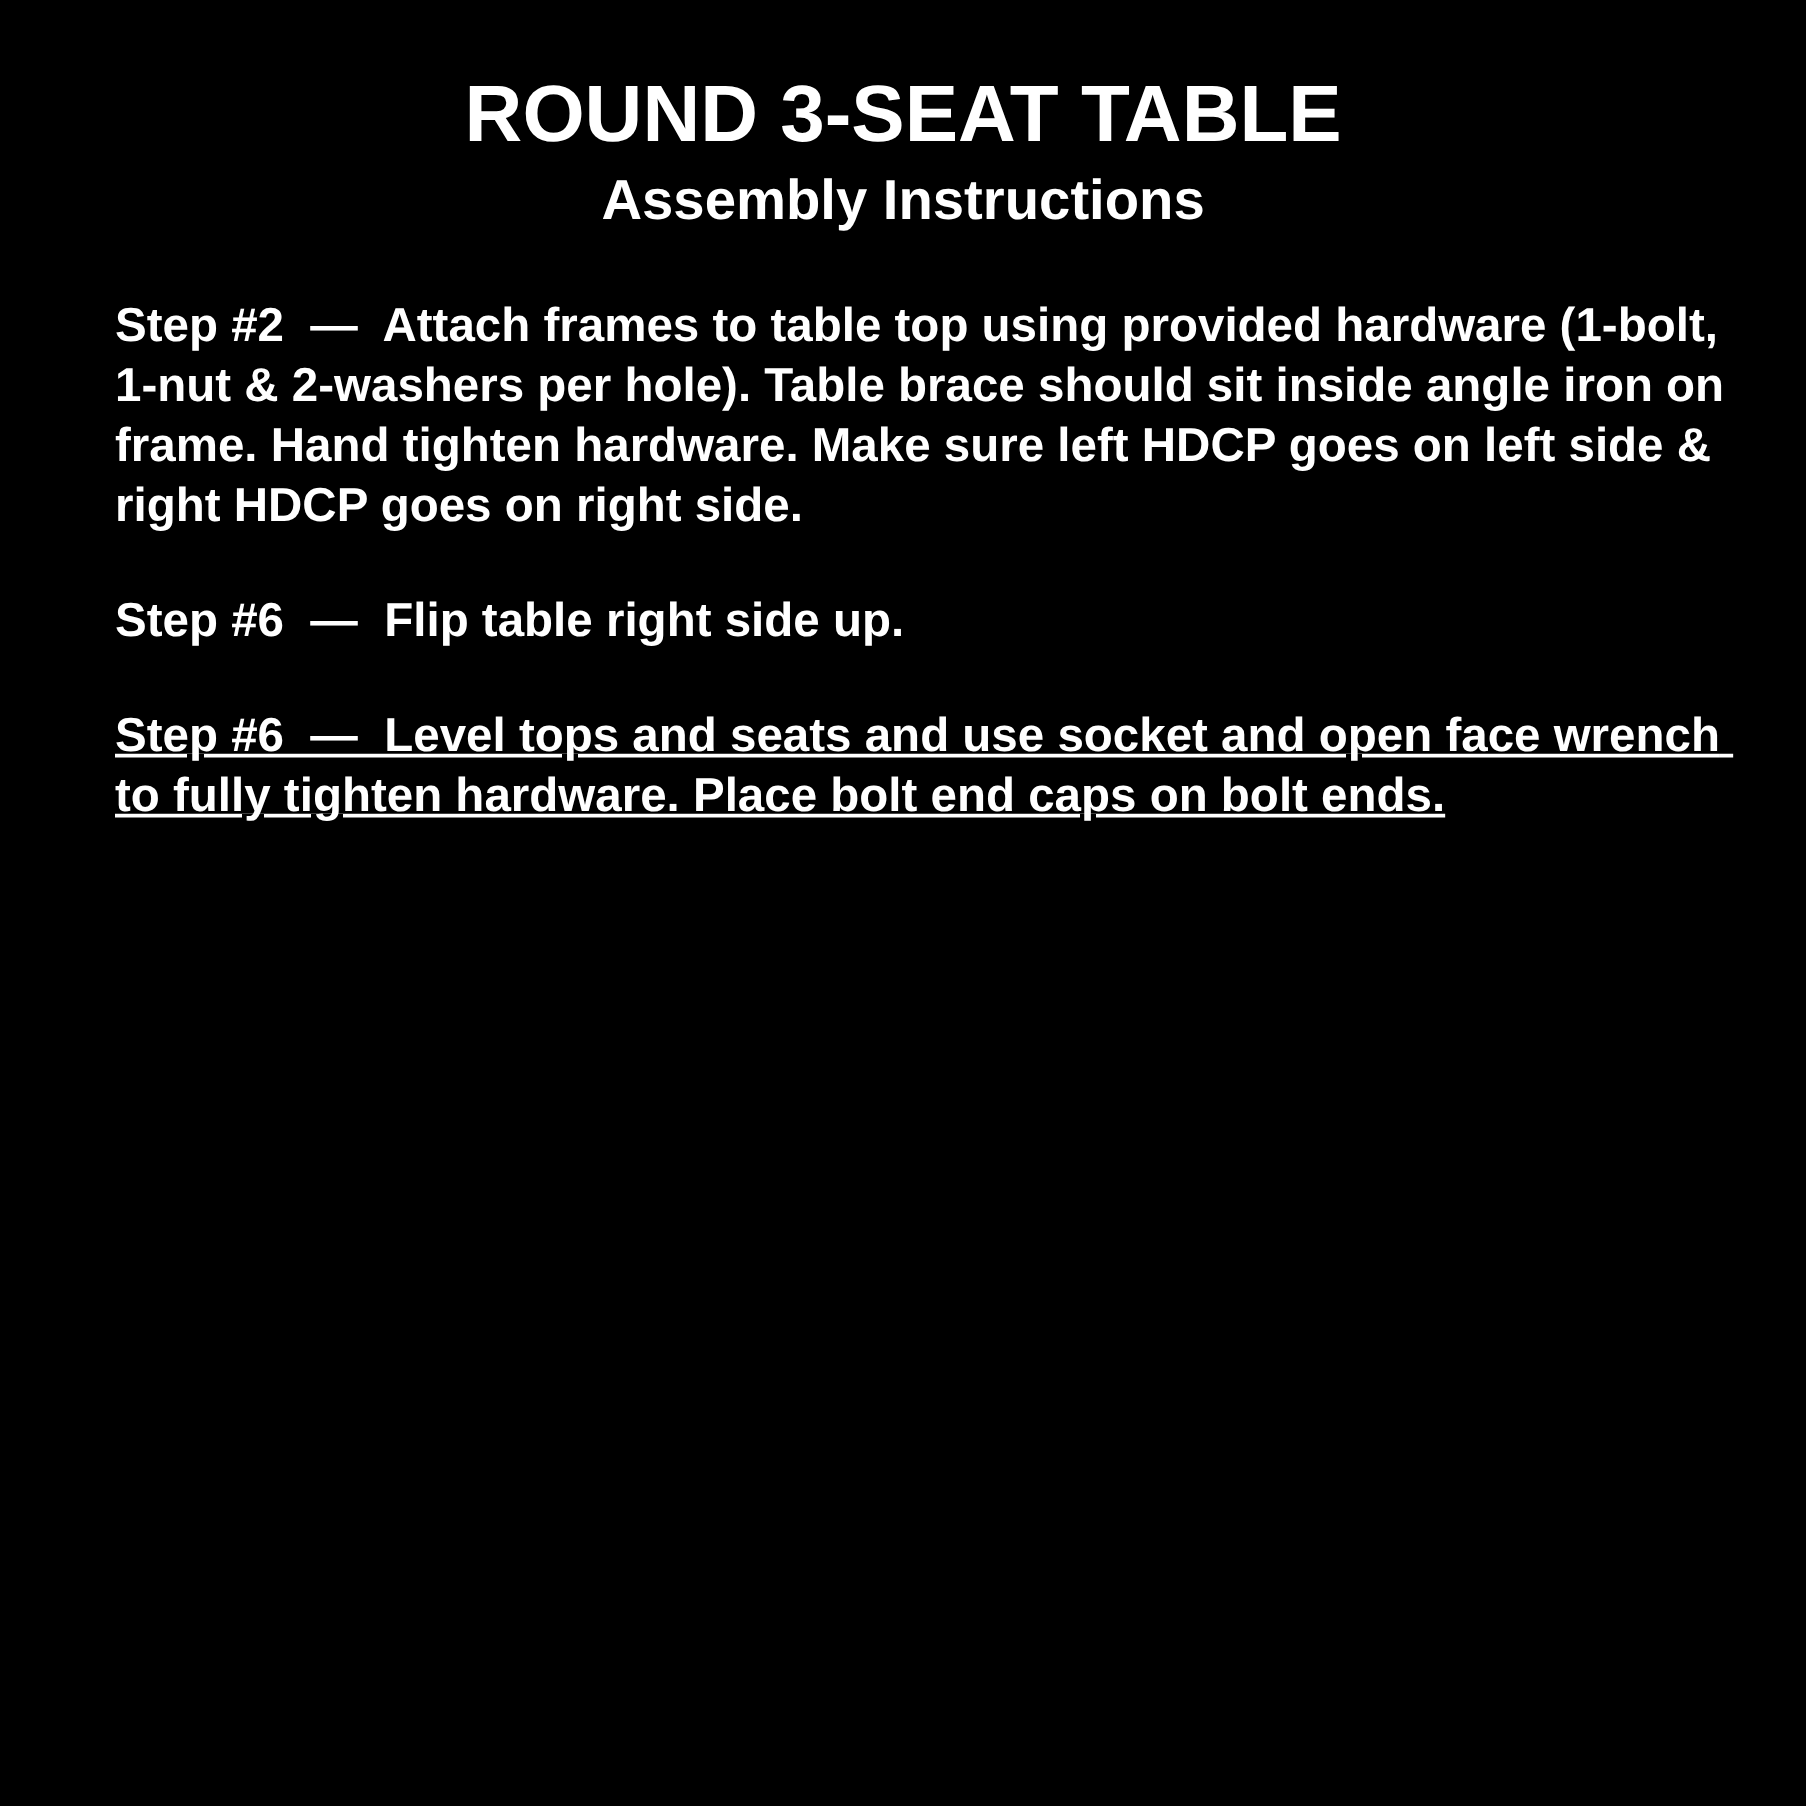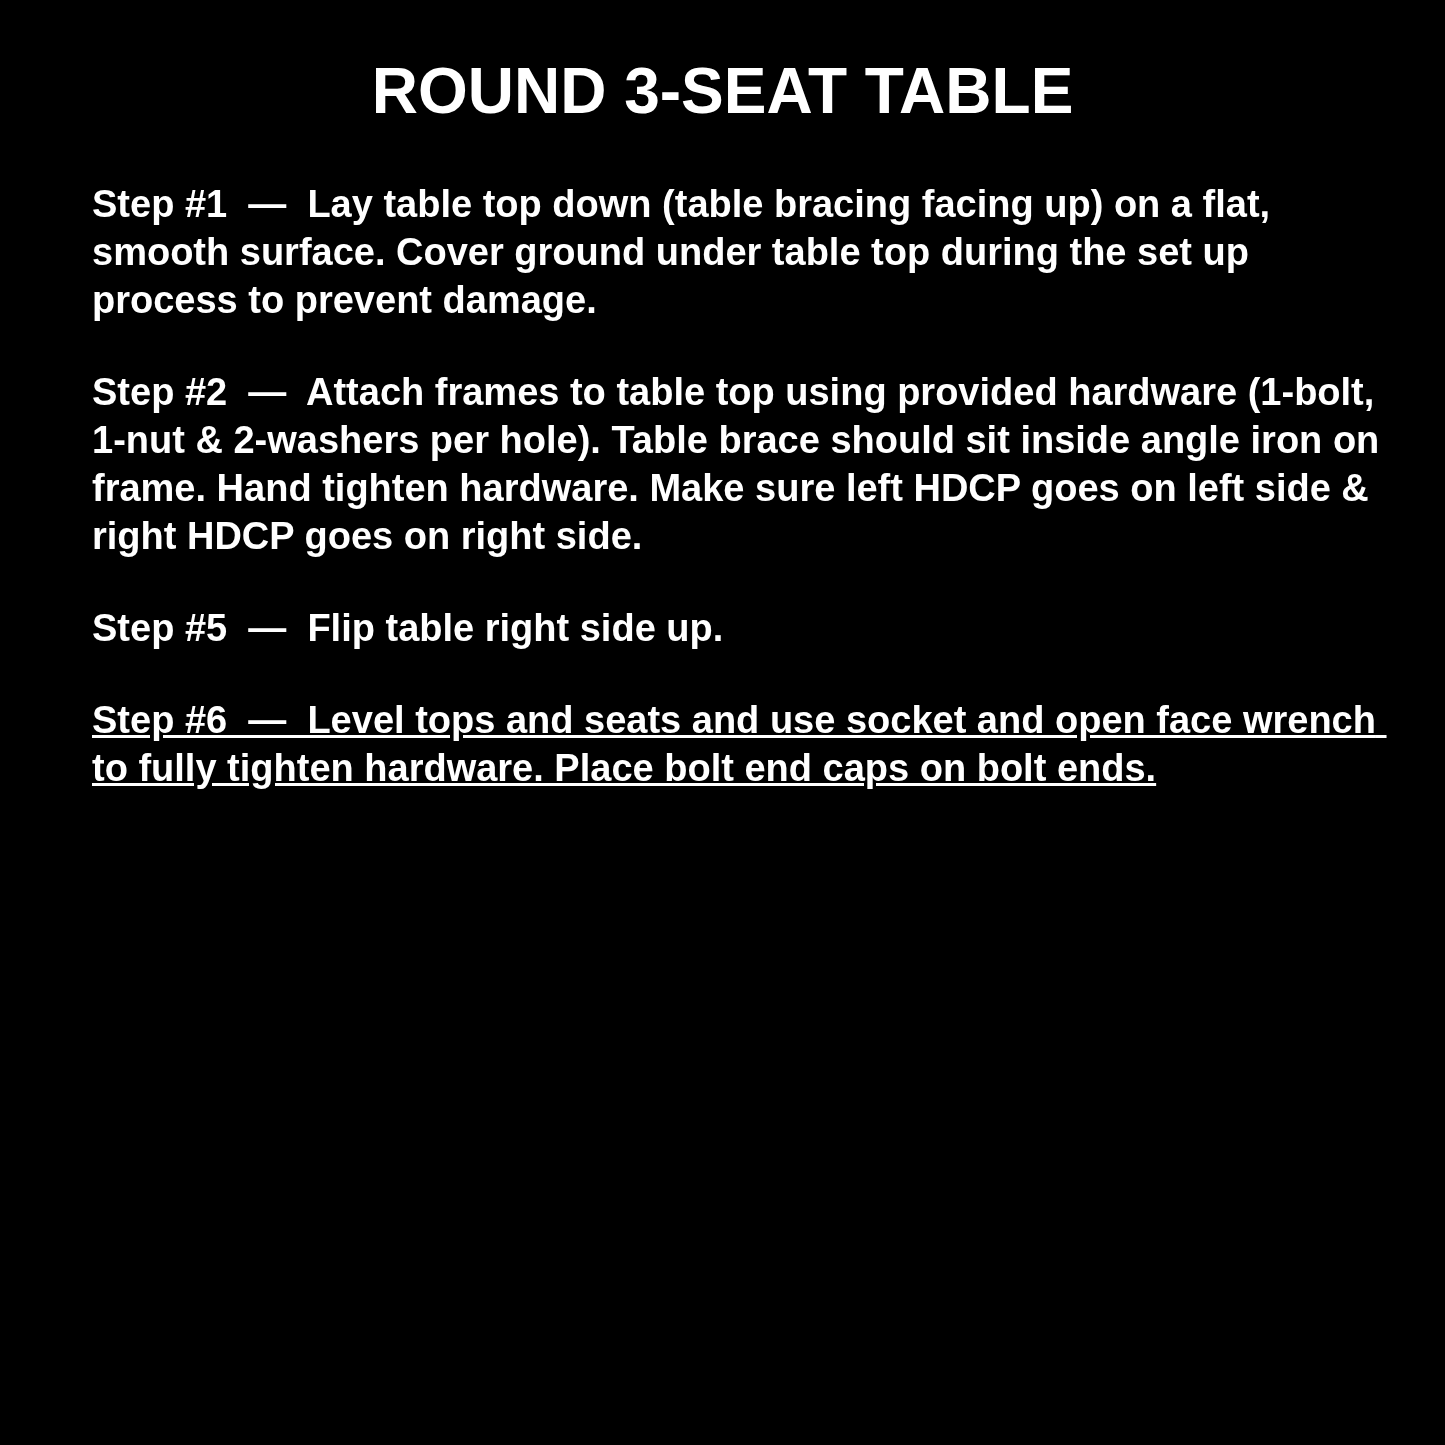--- a/index.html
+++ b/index.html
@@ -51,20 +51,20 @@
   .step:last-child {
     margin-bottom: 0;
     text-decoration: underline;
   }
 </style>
 </head>
 <body>
 
 <div class="poster">
   <h1 class="title">ROUND 3-SEAT TABLE</h1>
+  <h2 class="subtitle">Assembly Instructions</h2>
 
   <div class="steps">
-    <p class="step">Step #1  —  Lay table top down (table bracing facing up) on a flat, smooth surface. Cover ground under table top during the set up process to prevent damage.</p>
     <p class="step">Step #2  —  Attach frames to table top using provided hardware (1-bolt, 1-nut &amp; 2-washers per hole). Table brace should sit inside angle iron on frame. Hand tighten hardware. Make sure left HDCP goes on left side &amp; right HDCP goes on right side.</p>
-    <p class="step">Step #5  —  Flip table right side up.</p>
+    <p class="step">Step #6  —  Flip table right side up.</p>
     <p class="step">Step #6  —  Level tops and seats and use socket and open face wrench to fully tighten hardware. Place bolt end caps on bolt ends.</p>
   </div>
 </div>
 
 </body></html>

